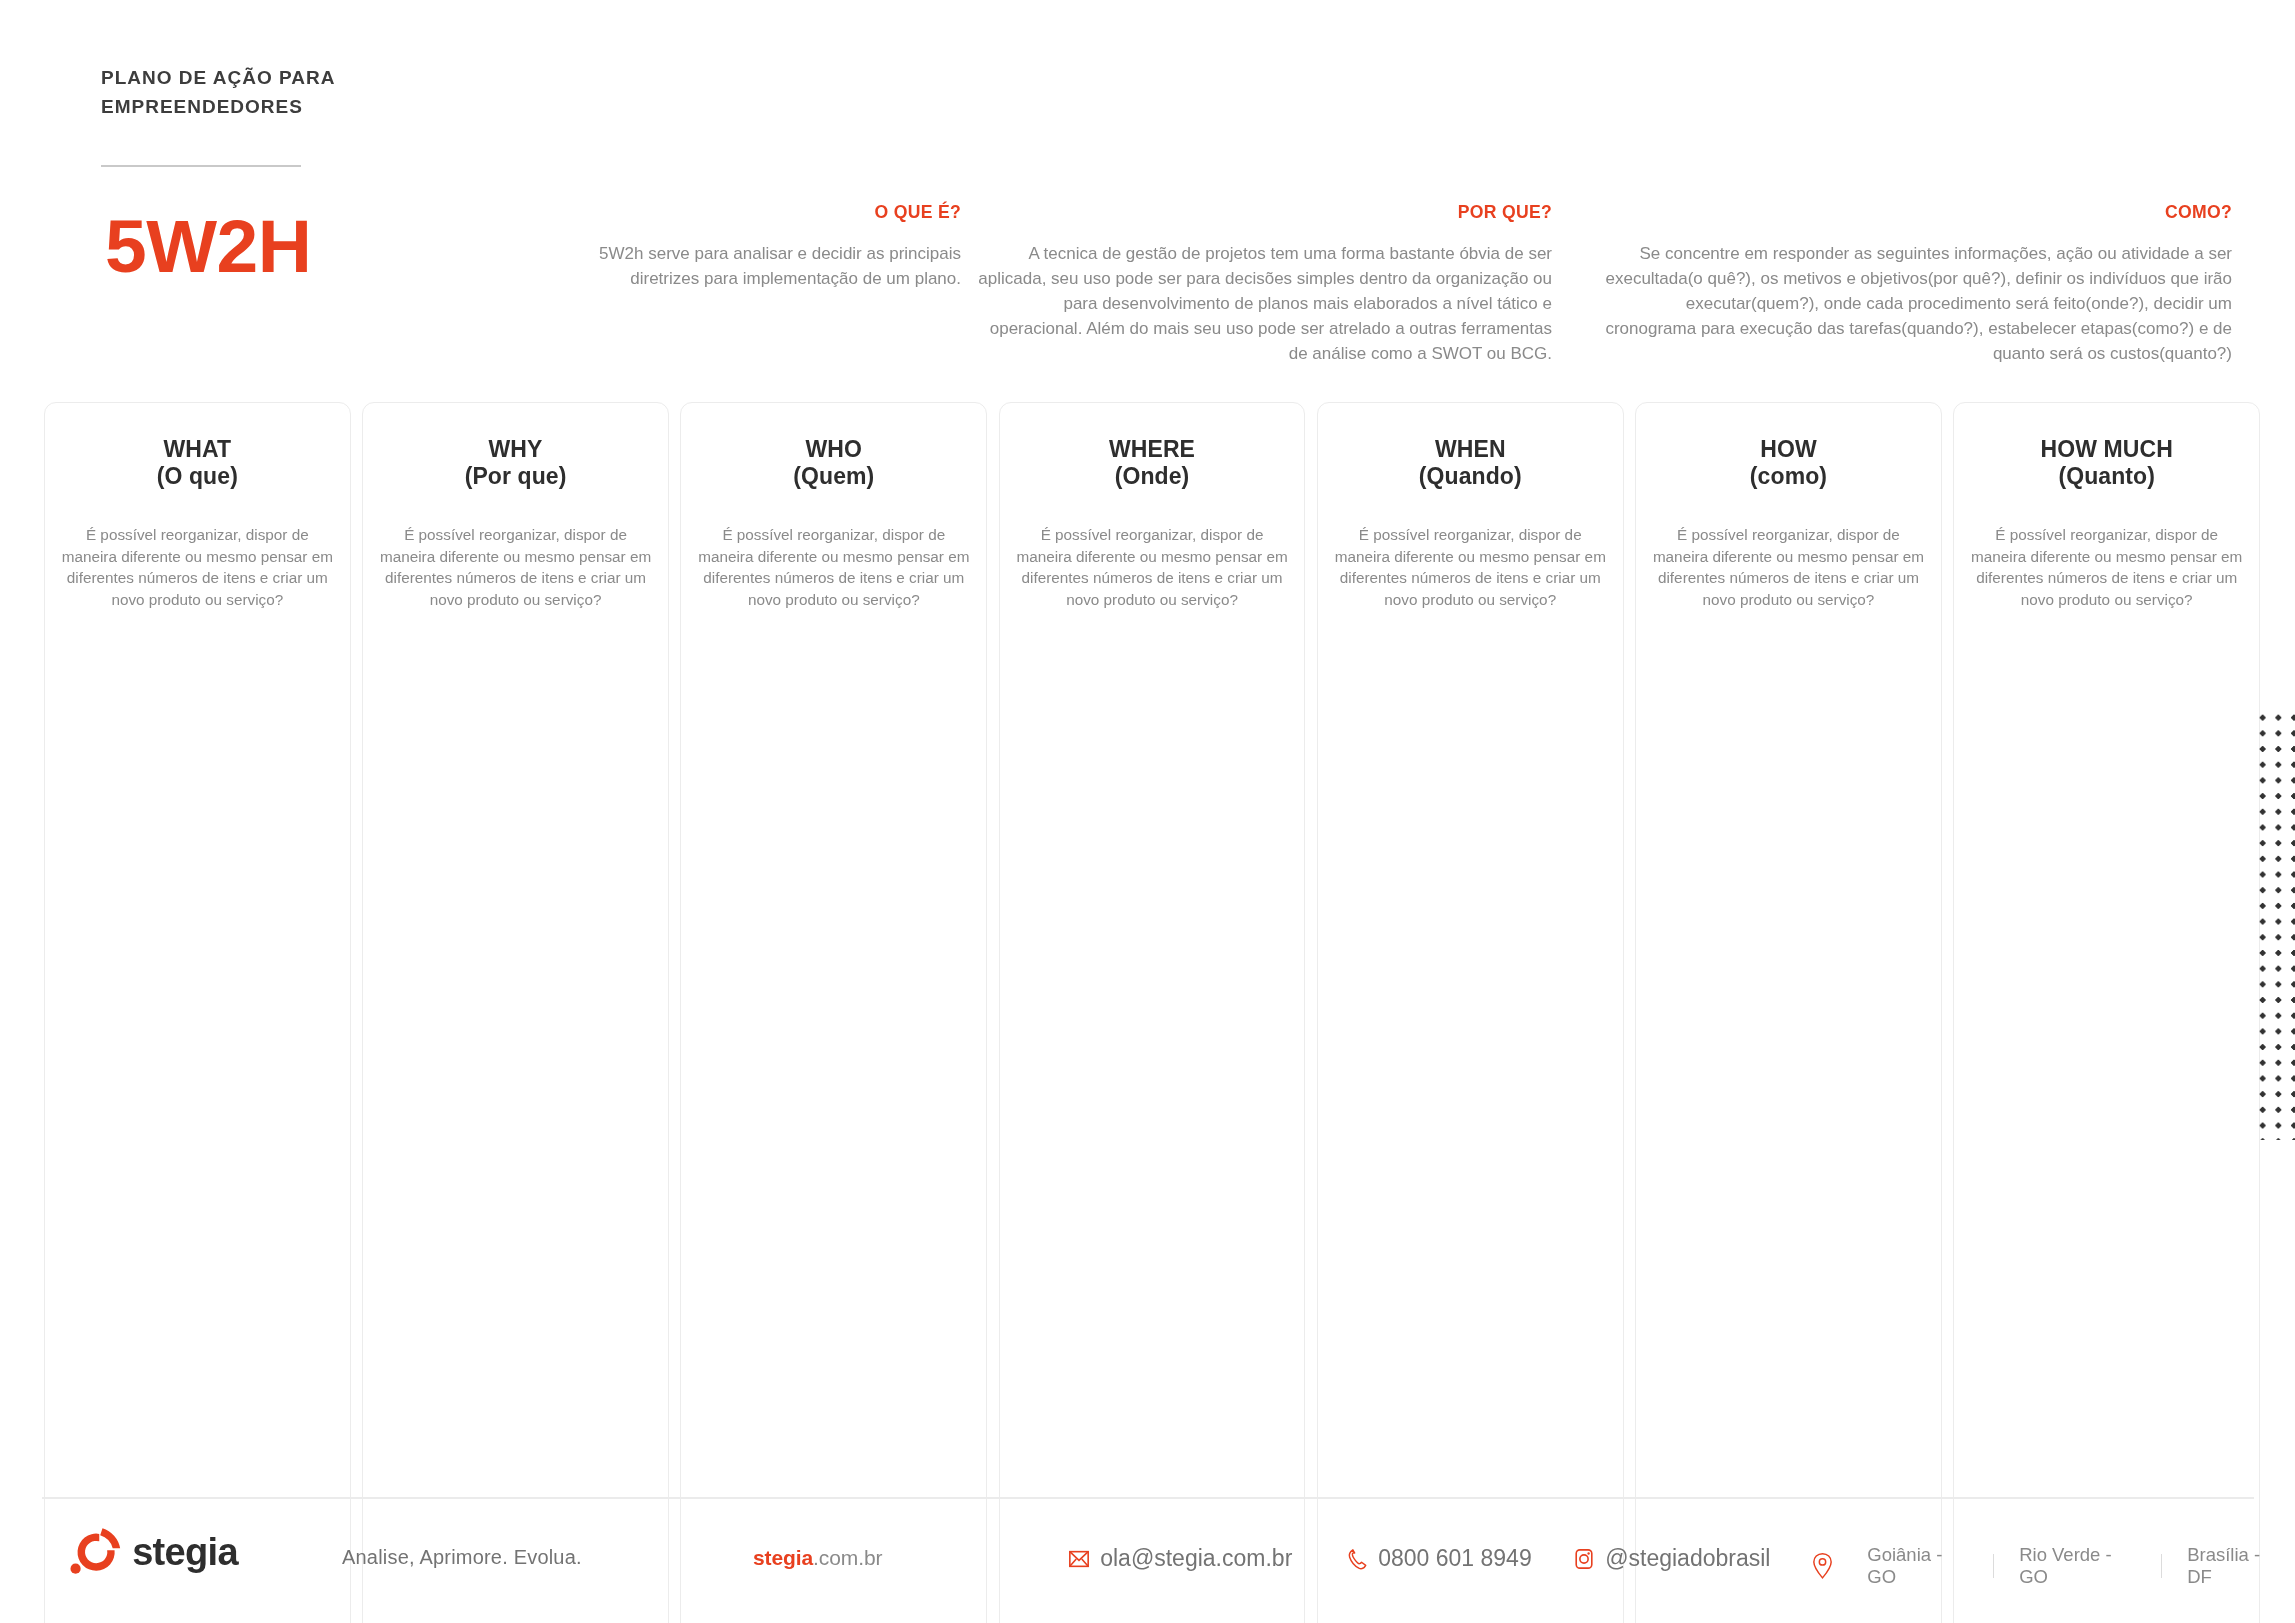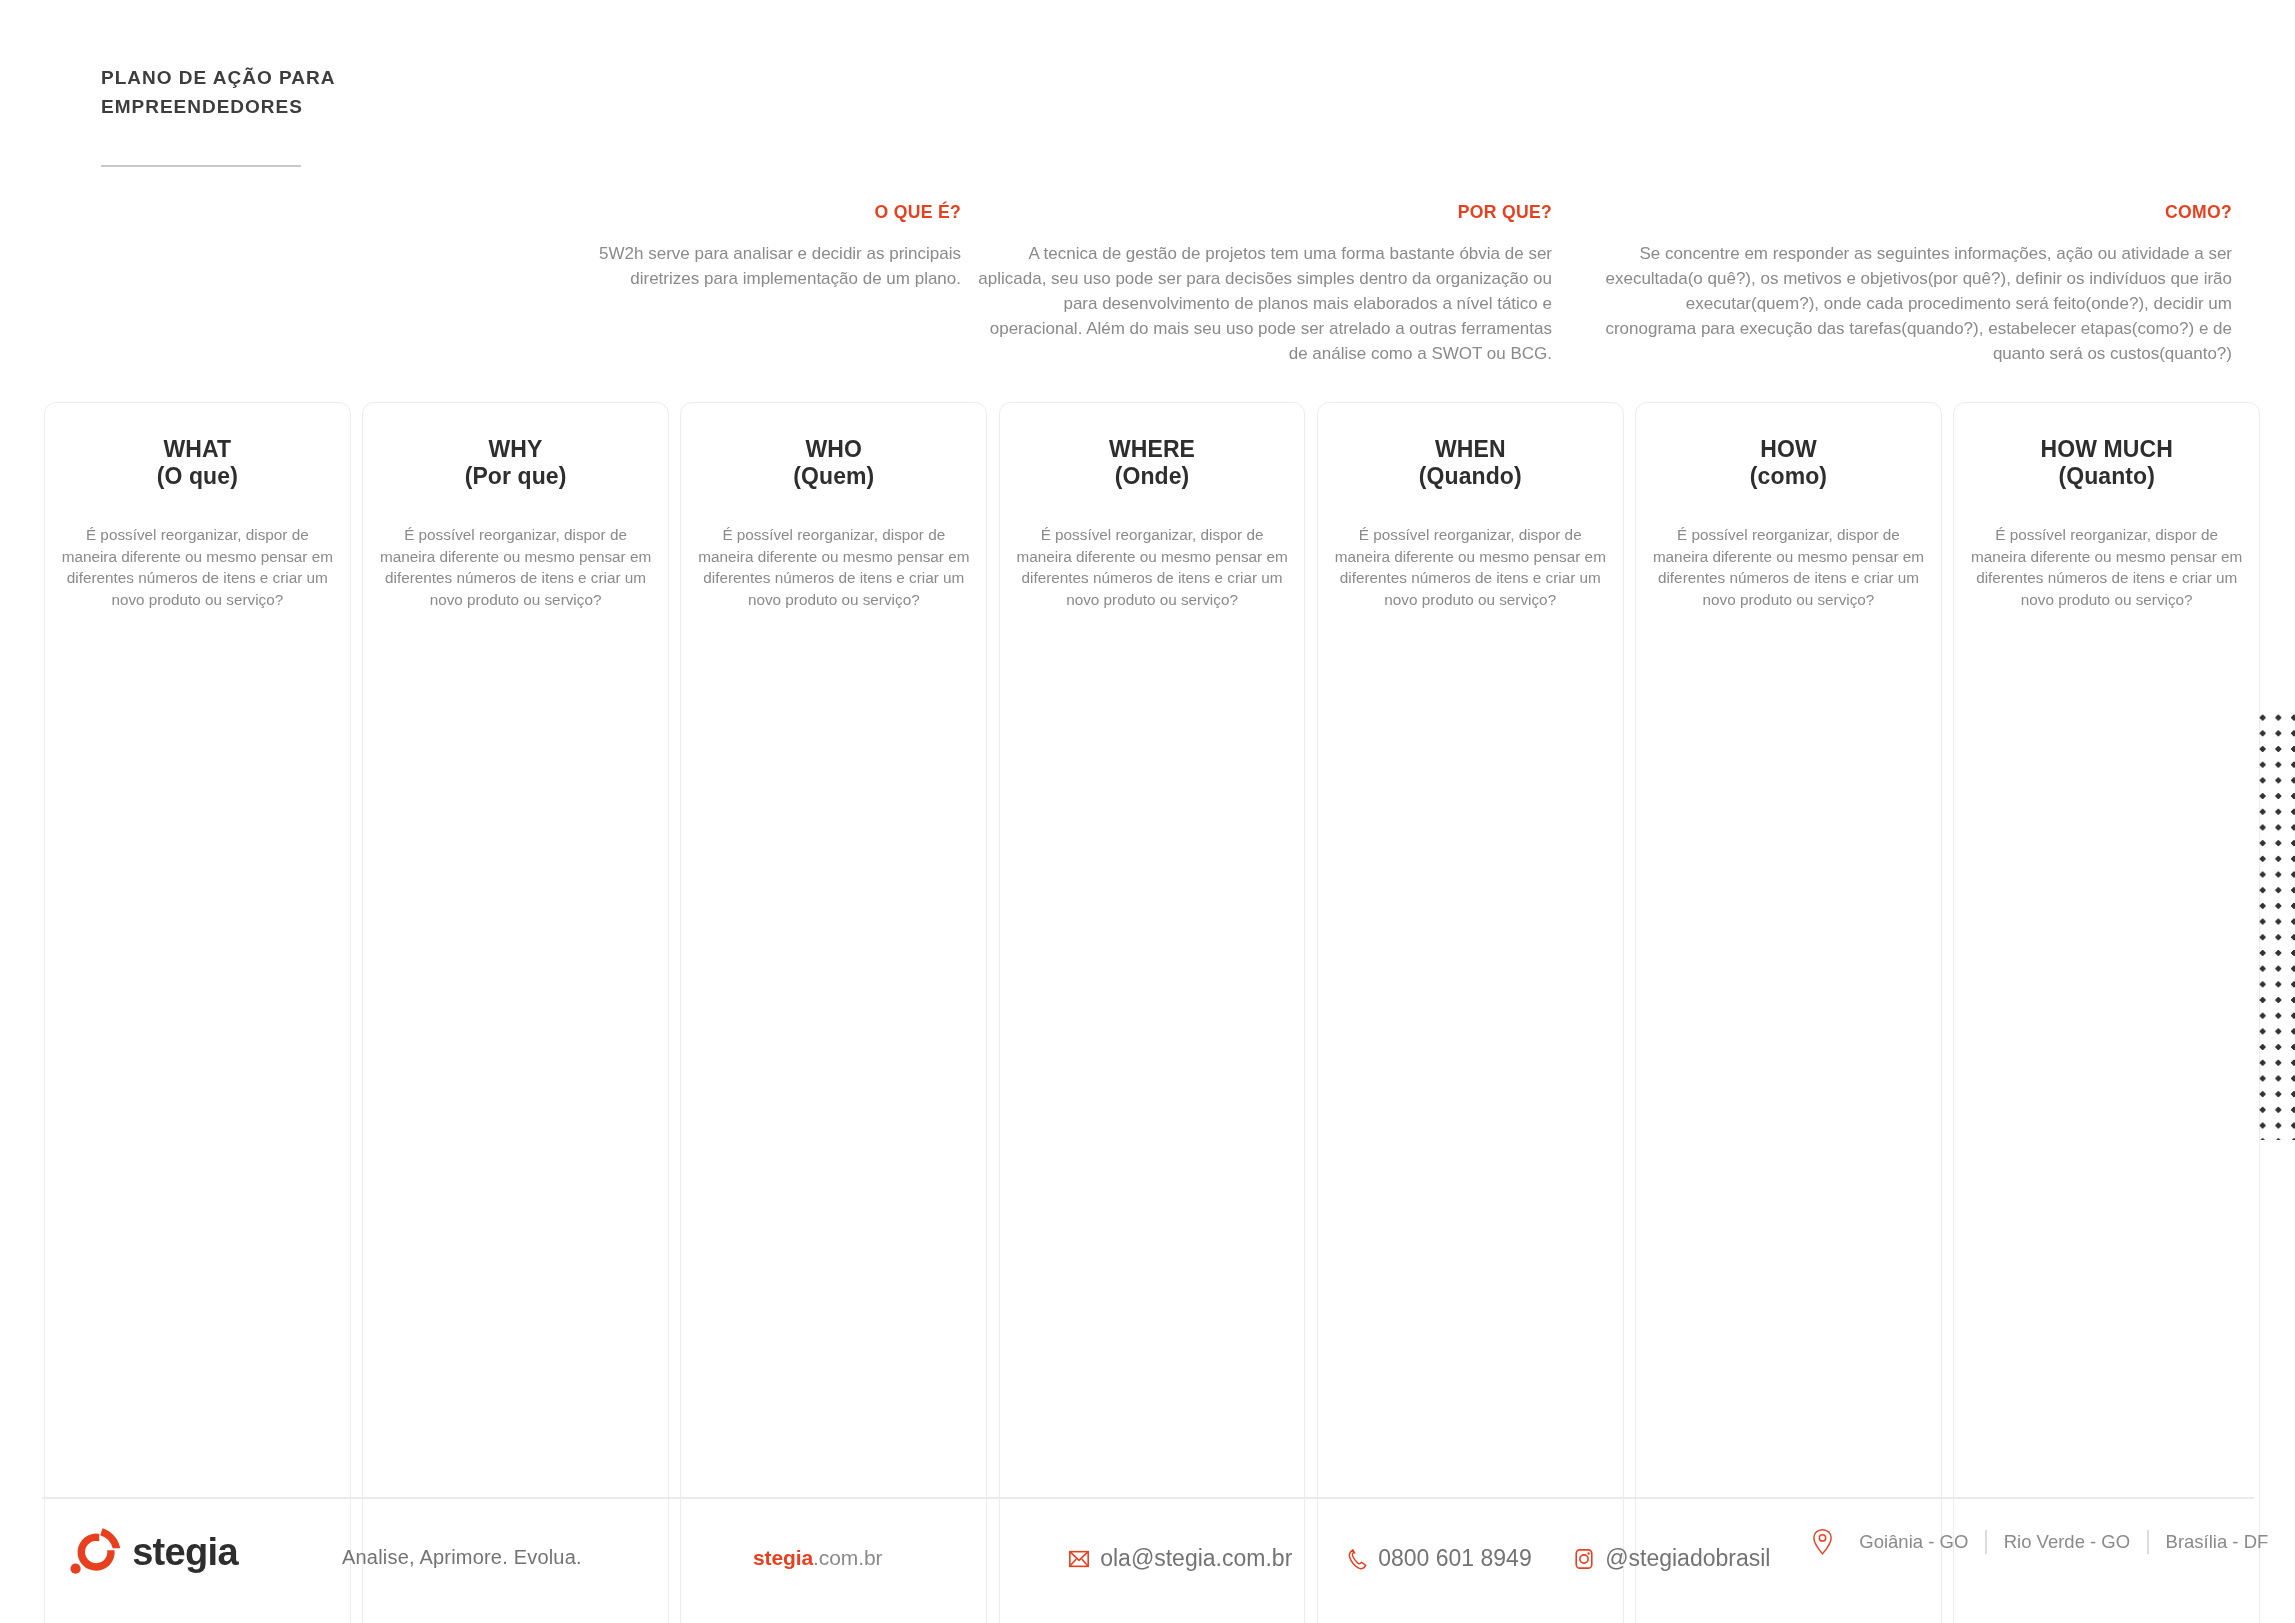--- a/index.html
+++ b/index.html
@@ -183,44 +183,45 @@
     font-size: 23px;
     color: #737373;
   }
   #contact-email { left: 1068px; }
   #contact-phone { left: 1346px; }
   #contact-social { left: 1573px; }
 
   .locations {
     position: absolute;
     left: 1812px;
-    top: 10px;
+    top: 26px;
     display: flex;
     align-items: center;
-    gap: 4px;
+    gap: 12px;
     font-size: 18.5px;
     color: #8a8a8a;
   }
   .loc-pin { margin-right: 9.3px; display: flex; align-items: center; }
   .loc-item { padding: 0 13px; }
   .loc-item:first-of-type { padding-left: 0; }
   .loc-sep { width: 1.4px; height: 24px; background: #dcdcdc; }
 
   svg { display: block; }
 </style>
 </head>
 <body>
 
 <div class="page">
 
   <div class="kicker">
     <div>PLANO DE AÇÃO PARA</div>
     <div>EMPREENDEDORES</div>
   </div>
   <div class="kicker-rule"></div>
+  <div class="brandword">5W2H</div>
 
   <div class="intro-col" id="intro-0">
     <div class="intro-title">O QUE É?</div>
     <div class="intro-body">5W2h serve para analisar e decidir as principais diretrizes para implementação de um plano.</div>
   </div>
   <div class="intro-col" id="intro-1">
     <div class="intro-title">POR QUE?</div>
     <div class="intro-body">A tecnica de gestão de projetos tem uma forma bastante óbvia de ser aplicada, seu uso pode ser para decisões simples dentro da organização ou para desenvolvimento de planos mais elaborados a nível tático e operacional. Além do mais seu uso pode ser atrelado a outras ferramentas de análise como a SWOT ou BCG.</div>
   </div>
   <div class="intro-col" id="intro-2">

